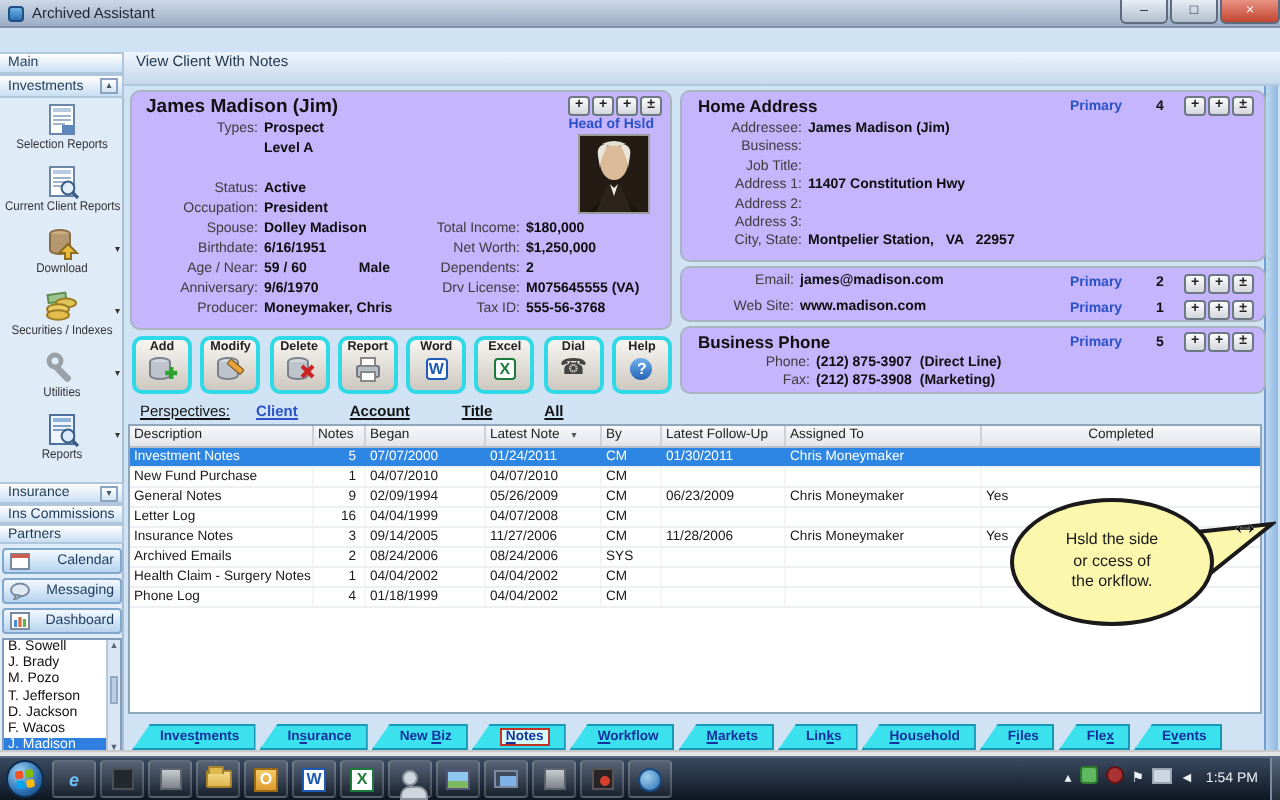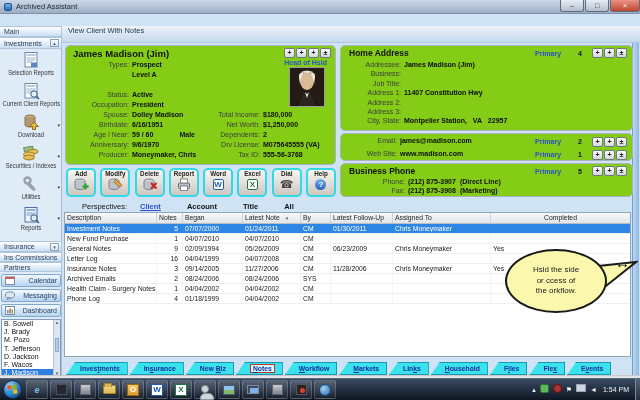--- a/index.html
+++ b/index.html
@@ -43,21 +43,21 @@
   .clist-sb .th{position:absolute;left:1px;right:1px;top:18px;height:14px;background:#b9cde4;border:1px solid #93aac4;}
 
   
   .workspace{position:absolute;left:62px;top:26px;width:578px;height:352px;background:#cfe3f5;}
   .inner-title{position:absolute;left:62px;top:26px;width:578px;height:17px;
     background:linear-gradient(#eef4fb,#c6d9ec);border-bottom:1px solid #b2c8de;
     font-size:7.5px;color:#22384e;display:flex;align-items:flex-start;padding-left:6px;}
   .right-strip{position:absolute;left:632px;top:43px;width:7px;height:332px;
     background:linear-gradient(90deg,#bdd7f0,#8fb8e0);border-left:1px solid #6f9fd0;}
 
-  .card{position:absolute;background:#84cc16;border:1px solid #a9b4c0;border-radius:5px;}
+  .card{position:absolute;background:#c4b5fd;border:1px solid #a9b4c0;border-radius:5px;}
   .lblv{display:flex;height:10px;line-height:10px;font-size:7px;}
   .lbl{color:#3c3c3c;text-align:right;}
   .val{font-weight:bold;color:#0d0d0d;margin-left:3px;white-space:nowrap;}
   .blue-link{color:#2b52c8;font-weight:bold;font-size:7px;}
   .navbtns{display:flex;}
   .sqbtn{width:11px;height:10px;border:1px solid #6d7885;border-radius:2px;margin-left:1px;
     background:linear-gradient(#fdfdfd,#d3d7dc);font-size:7px;line-height:8px;text-align:center;font-weight:bold;color:#222;}
 
   .client-card{left:65px;top:45px;width:271px;height:120px;}
   .cname{position:absolute;left:7px;top:2px;font-size:9.5px;font-weight:bold;}
@@ -96,21 +96,21 @@
   .tool-btn .tic{margin-top:0px;width:16px;height:15px;display:flex;align-items:center;justify-content:center;}
   .letter-icon{width:11px;height:11px;border:1px solid #888;border-radius:2px;background:#fff;
     font-size:8px;font-weight:bold;display:flex;align-items:center;justify-content:center;}
   .li-word{color:#1f5bb5;border-color:#1f5bb5;}
   .li-excel{color:#1e7a3a;border-color:#1e7a3a;}
   .help-circ{width:11px;height:11px;border-radius:50%;background:linear-gradient(#6fb0ea,#2463b8);
     color:#fff;font-size:8px;font-weight:bold;display:flex;align-items:center;justify-content:center;}
   .dial-glyph{font-size:11px;color:#444;line-height:11px;}
 
   
-  .persp{position:absolute;left:82px;top:199px;height:12px;display:flex;align-items:flex-end;font-size:7.5px;}
+  .persp{position:absolute;left:70px;top:199px;height:12px;display:flex;align-items:center;font-size:7.5px;text-decoration:underline;}
   .persp .p-lbl{color:#111;}
   .persp .p-opt{font-weight:bold;color:#111;margin-left:26px;}
   .persp .p-opt.active{color:#2b52c8;text-decoration:underline;margin-left:13px;}
 
   
   .ntable{position:absolute;left:64px;top:212px;width:567px;height:145px;background:#fff;border:1px solid #8fa6bd;overflow:hidden;}
   .thead{display:flex;height:11px;background:linear-gradient(#f7f8fa,#e1e5ea);border-bottom:1px solid #b9bfc7;font-size:6.8px;color:#222;}
   .thead .c{border-right:1px solid #cdd2d8;padding:1px 2px;white-space:nowrap;overflow:hidden;}
   .trow{display:flex;height:10px;line-height:9px;font-size:6.8px;border-bottom:1px solid #edf0f3;color:#1a1a1a;}
   .trow .c{padding:0 2px;border-right:1px solid #f3f5f7;white-space:nowrap;overflow:hidden;}

